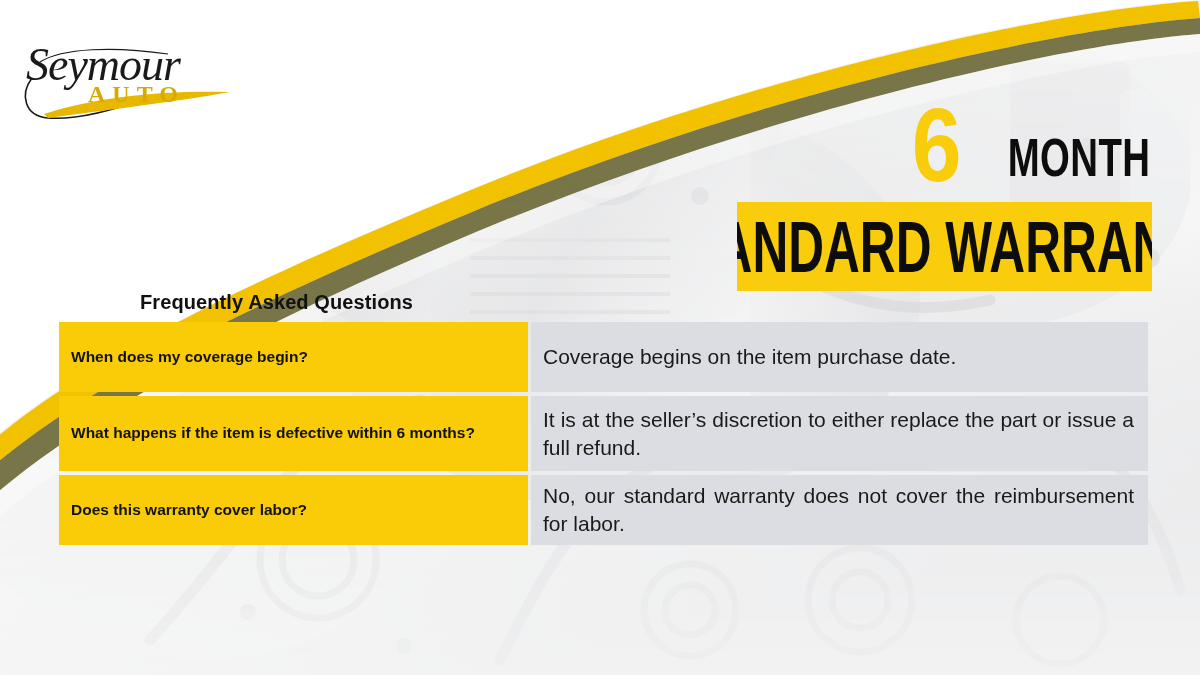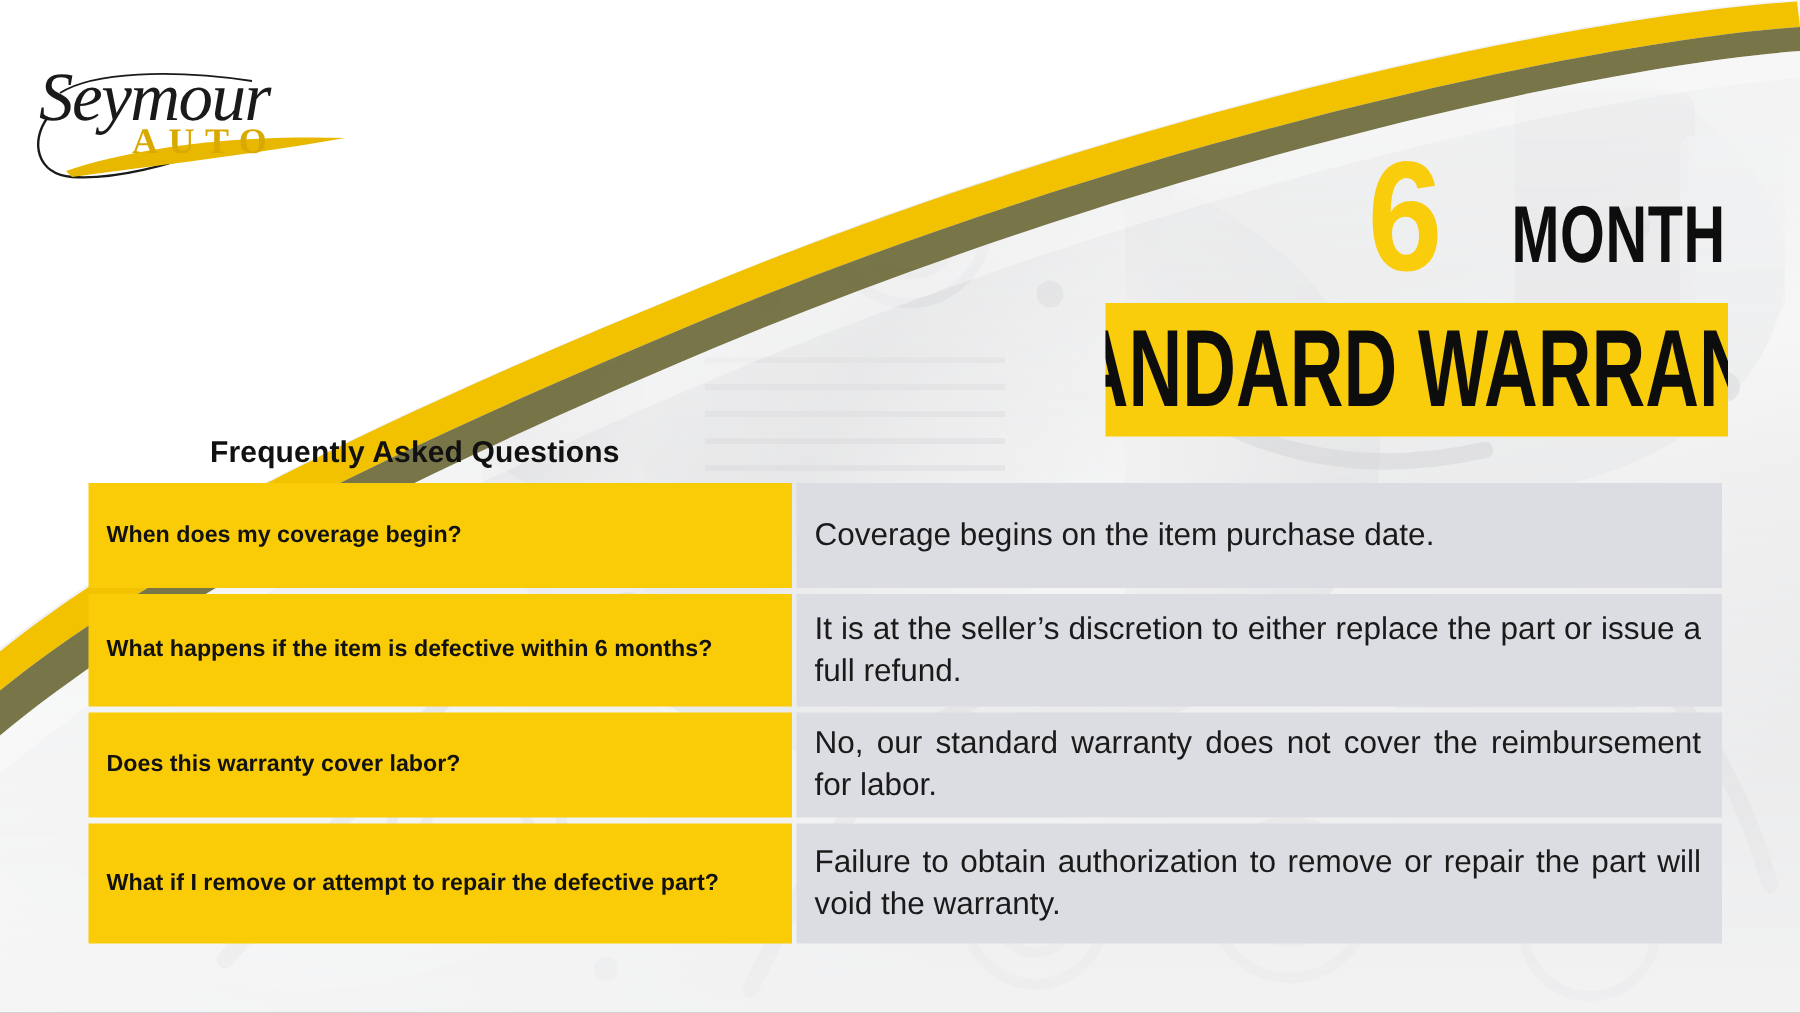--- a/index.html
+++ b/index.html
@@ -310,24 +310,16 @@
 
     <div class="faq-row r3">
       <div class="faq-q">
         <span>Does this warranty cover labor?</span>
       </div>
       <div class="faq-a">
         <span>No, our standard warranty does not cover the reimbursement for labor.</span>
       </div>
     </div>
 
-    <div class="faq-row r4">
-      <div class="faq-q">
-        <span>What if I remove or attempt to repair the defective part?</span>
-      </div>
-      <div class="faq-a">
-        <span>Failure to obtain authorization to remove or repair the part will void the warranty.</span>
-      </div>
-    </div>
 
   </div>
 
 </div>
 
 </body></html>

